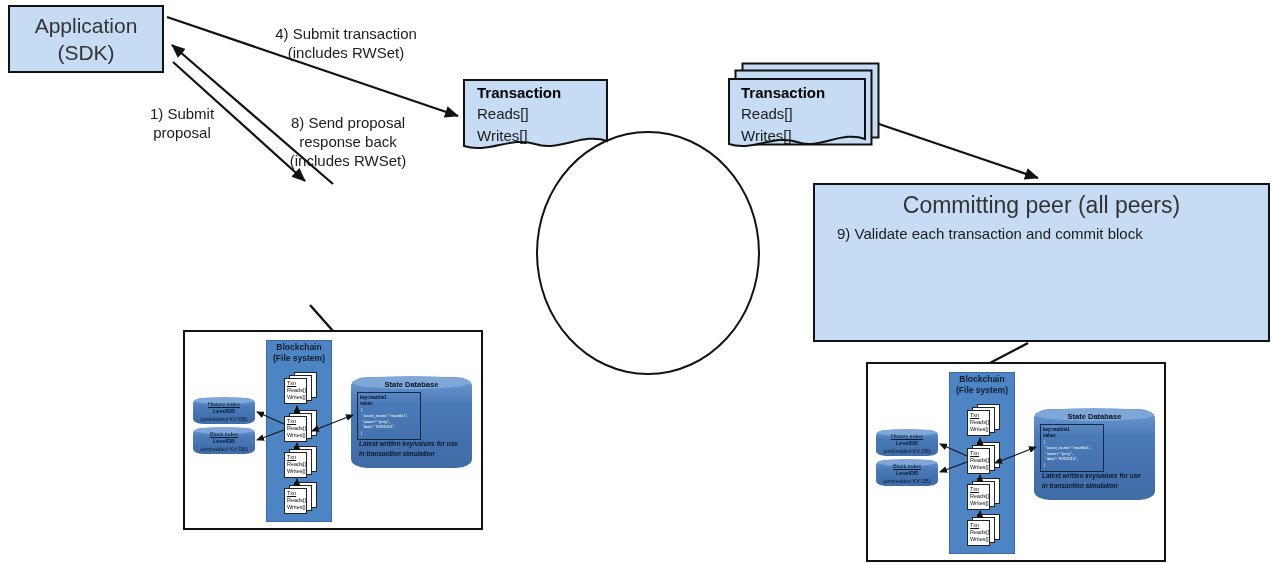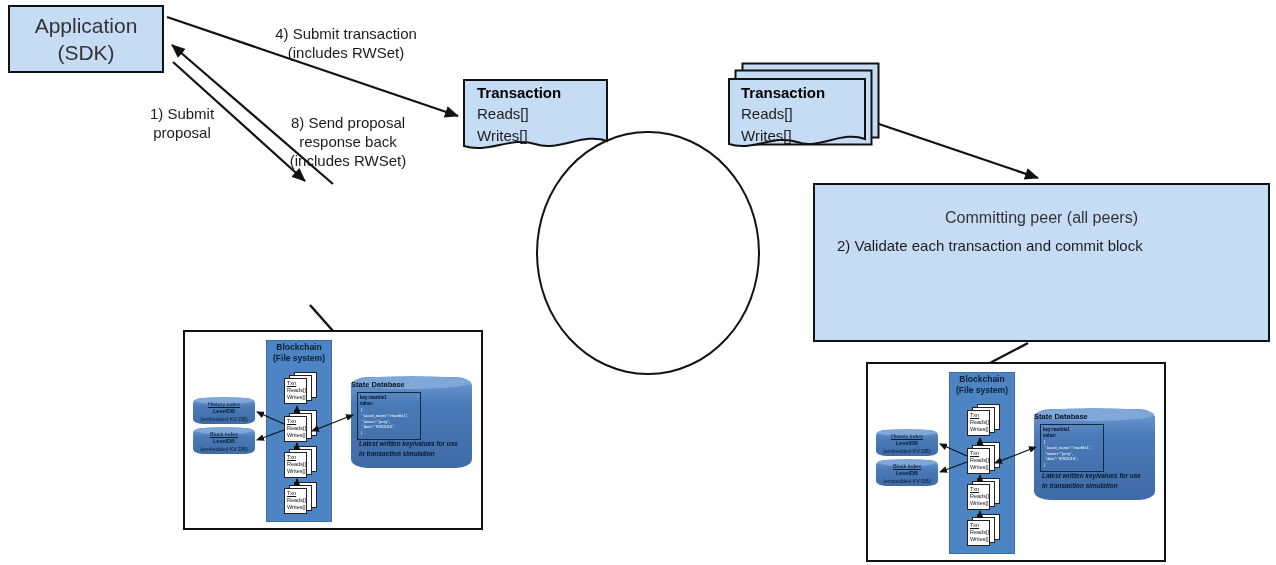--- a/index.html
+++ b/index.html
@@ -34,21 +34,21 @@
            box-sizing:border-box;font-size:5.5px;line-height:1.25;padding:1px 0 0 2px;color:#111;}
   .minidoc .u{text-decoration:underline;}
   .cyl{position:absolute;left:8px;width:62px;height:26px;background:linear-gradient(180deg,#6f9bd2 0%,#4a7ab8 35%,#3f6ba6 100%);
        border-radius:10px/5px;box-sizing:border-box;text-align:center;font-size:5.5px;line-height:1.35;color:#081c30;padding-top:3px;}
   .cyl::before{content:"";position:absolute;left:1px;right:1px;top:-1px;height:7px;border-radius:50%;background:#7fa8d9;}
   .cyl span{position:relative;display:block;}
   .cyl .u{text-decoration:underline;} .cyl .b{font-weight:bold;}
   .statedb{position:absolute;left:166px;top:45px;width:121px;height:91px;background:linear-gradient(180deg,#6f9bd2 0%,#4a7ab8 30%,#3f6ba6 100%);
            border-radius:16px/9px;box-sizing:border-box;}
   .statedb::before{content:"";position:absolute;left:1px;right:1px;top:-1px;height:13px;border-radius:50%;background:#7fa8d9;}
-  .sd-title{position:relative;font-size:7.5px;font-weight:bold;color:#06101d;padding-top:3px;}
+  .sd-title{position:relative;text-align:center;font-size:7.5px;font-weight:bold;color:#06101d;padding-top:3px;}
   .kvbox{position:absolute;left:6px;top:15px;width:64px;height:48px;border:1px solid #12293f;box-sizing:border-box;padding:2px 0 0 2px;}
   .kv-key,.kv-val{font-size:4.6px;font-weight:bold;color:#03101f;line-height:1.35;}
   .kv-json{font-size:4.2px;color:#fff;white-space:pre;line-height:1.35;padding-left:1px;}
   .sd-caption{position:absolute;left:8px;top:62px;width:110px;font-size:6.4px;font-style:italic;font-weight:600;
               line-height:1.55;color:#0a1828;white-space:pre-line;}
   .storage-svg{position:absolute;left:0;top:0;z-index:3;}
 </style>
 </head>
 <body>
 
@@ -102,22 +102,22 @@
     <path d="M3,17 L139,17 L139,77 C116,68 94,88 71,80 C48,72 26,90 3,82 Z" fill="#c6dcf5" stroke="#121212" stroke-width="2"></path>
   </svg>
   <div class="doctext" style="left:741px;top:82px;">
     <div class="t">Transaction</div>
     <div>Reads[]</div>
     <div>Writes[]</div>
   </div>
 
 
   <div class="bluebox" style="left:813px;top:183px;width:457px;height:159px;">
-    <div class="box-title" style="font-size:16px;line-height:25px;margin-top:20px;">Committing peer (all peers)</div>
-    <div class="box-step" style="margin:7px 0 0 22px;">2) Validate each transaction and commit block</div>
+    <div class="box-title" style="font-size:23px;line-height:25px;margin-top:8px;">Committing peer (all peers)</div>
+    <div class="box-step" style="margin:7px 0 0 22px;">9) Validate each transaction and commit block</div>
   </div>
 
   <div class="storage" style="left:183px;top:330px;">
     <div class="col">
       <div class="col-label">Blockchain
 (File system)</div>
     </div>
 
     <div class="ministack" style="top:40px;">
       <i class="sheet s3"></i>

